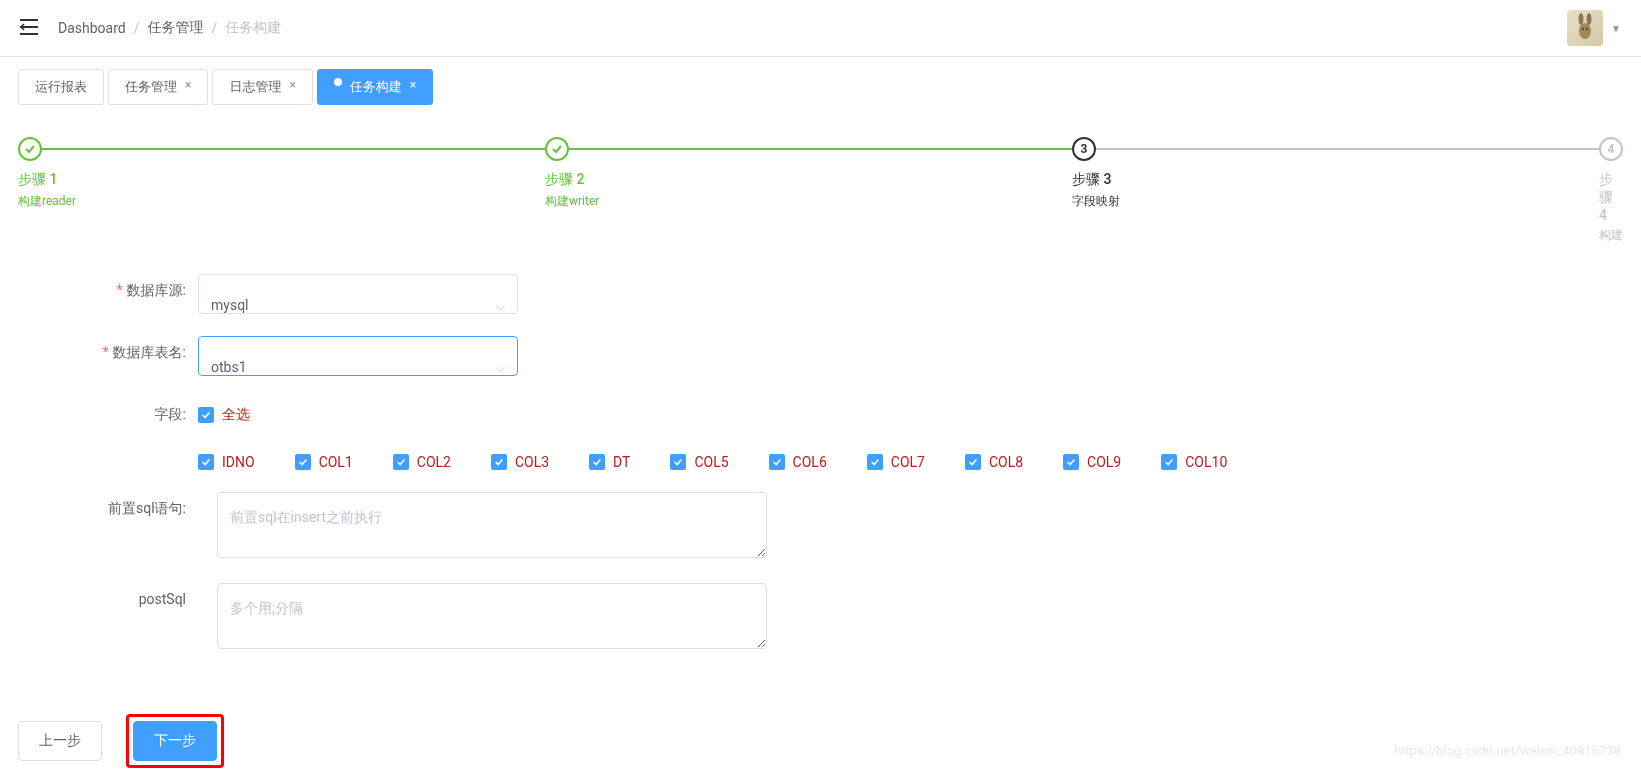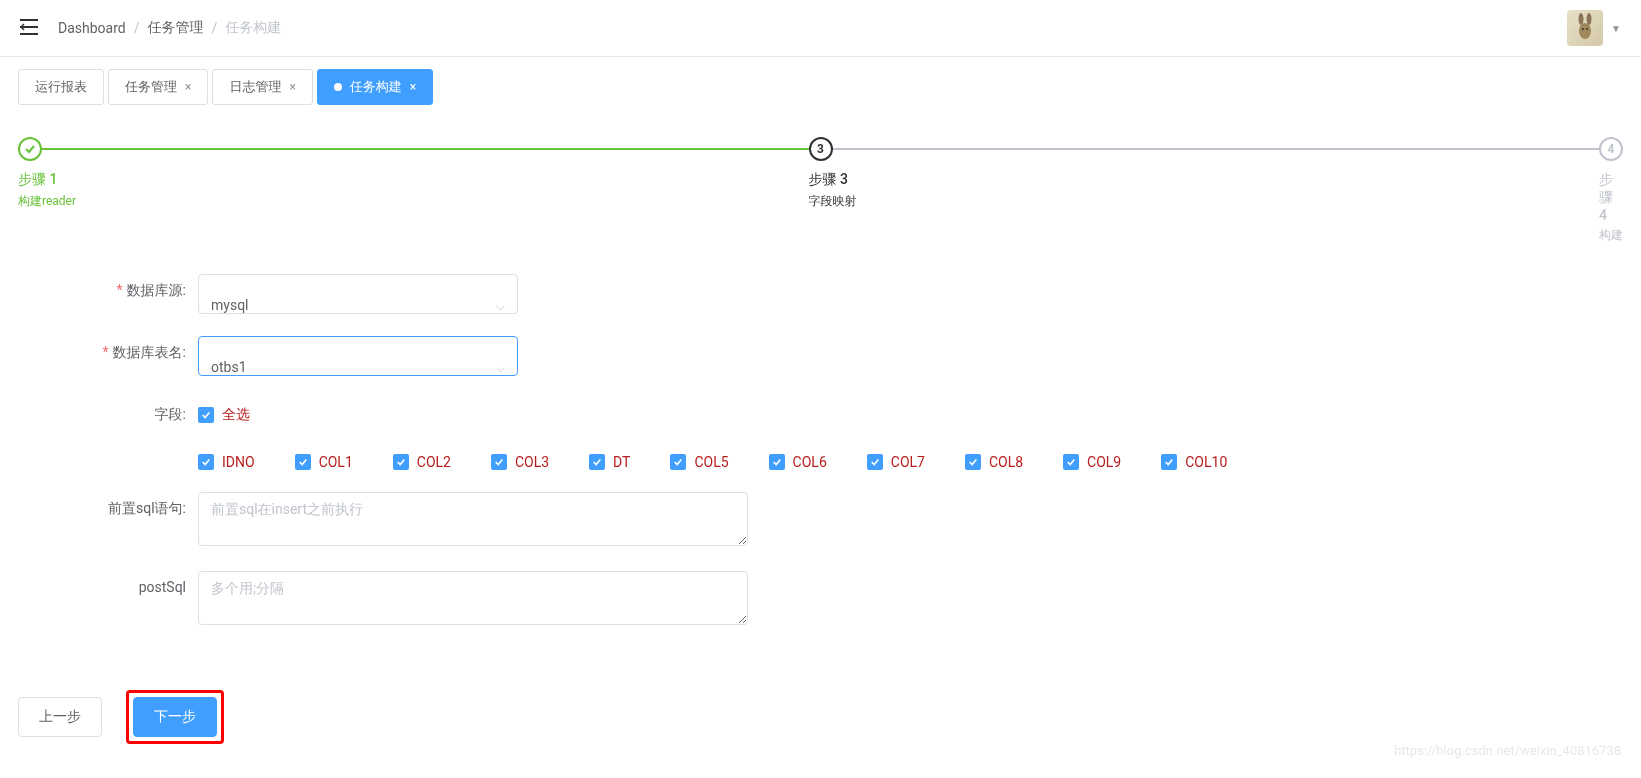--- a/index.html
+++ b/index.html
@@ -10,21 +10,21 @@
     .menu-icon { cursor: pointer; font-size: 18px; }
     .breadcrumb { display: flex; align-items: center; gap: 8px; color: #606266; }
     .breadcrumb-sep { color: #c0c4cc; }
     .breadcrumb-current { color: #c0c4cc; }
     .header-right { display: flex; align-items: center; gap: 8px; }
     .avatar { width: 36px; height: 36px; border-radius: 4px; background: linear-gradient(135deg, #e8e0c8, #d4c9a8); display: flex; align-items: center; justify-content: center; overflow: hidden; }
     .avatar svg { width: 24px; height: 30px; }
     .caret-down { font-size: 10px; color: #909399; cursor: pointer; }
     
     .tabs { display: flex; gap: 4px; padding: 12px 18px; }
-    .tab { display: flex; align-items: center; gap: 8px; padding: 8px 16px; border: 1px solid #dcdfe6; border-radius: 3px; cursor: pointer; background: #fff; font-size: 13px; color: #606266; }
+    .tab { display: flex; gap: 8px; padding: 8px 16px; border: 1px solid #dcdfe6; border-radius: 3px; cursor: pointer; background: #fff; font-size: 13px; color: #606266; }
     .tab.active { background: #409eff; color: #fff; border-color: #409eff; }
     .tab .dot { width: 8px; height: 8px; border-radius: 50%; background: currentColor; }
     .tab .close { font-size: 12px; color: #909399; }
     .tab.active .close { color: #fff; }
     
     .steps { display: flex; align-items: flex-start; padding: 20px 18px 10px; position: relative; }
     .step { flex: 1; position: relative; }
     .step:last-child { flex: 0; }
     .step-head { display: flex; align-items: center; }
     .step-icon { width: 24px; height: 24px; border-radius: 50%; border: 2px solid; display: flex; align-items: center; justify-content: center; font-size: 12px; font-weight: bold; background: #fff; z-index: 1; flex-shrink: 0; }
@@ -53,21 +53,21 @@
     .select-arrow { color: #c0c4cc; font-size: 12px; }
     
     .checkbox-group { display: flex; align-items: center; gap: 8px; padding-top: 8px; }
     .checkbox { width: 16px; height: 16px; border-radius: 2px; background: #409eff; display: flex; align-items: center; justify-content: center; cursor: pointer; }
     .checkbox svg { width: 10px; height: 10px; fill: #fff; }
     .checkbox-label { color: #b91c1c; cursor: pointer; }
     
     .columns { display: flex; flex-wrap: wrap; gap: 40px; margin-top: 30px; padding-left: 0; }
     .col-item { display: flex; align-items: center; gap: 8px; }
     
-    .textarea { width: 550px; min-height: 54px; border: 1px solid #dcdfe6; border-radius: 4px; padding: 8px 12px; resize: vertical; font-family: inherit; font-size: 14px; color: #3b82f6; }
+    .textarea { width: 550px; min-height: 54px; border: 1px solid #dcdfe6; border-radius: 4px; padding: 16px 12px; resize: vertical; font-family: inherit; font-size: 14px; color: #3b82f6; margin-left: 19px; }
     .textarea::placeholder { color: #c0c4cc; }
     
     .footer-buttons { display: flex; gap: 24px; padding: 20px 18px; align-items: center; }
     .btn { padding: 10px 20px; border-radius: 4px; cursor: pointer; font-size: 14px; border: 1px solid #dcdfe6; background: #fff; color: #606266; }
     .btn-primary { background: #409eff; color: #fff; border-color: #409eff; }
     .btn-highlight { border: 3px solid #ff0000; padding: 4px; border-radius: 4px; }
     
     .watermark { position: fixed; bottom: 20px; right: 20px; color: #e8e8e8; font-size: 13px; pointer-events: none; }
   </style>
 </head>
@@ -130,20 +130,34 @@
             <path d="M2 6l3 3 5-6" stroke="#67c23a" stroke-width="2" fill="none"></path>
           </svg>
         </div>
       <div class="step-line"></div>
     </div>
     <div class="step-body">
       <div class="step-title">步骤 1</div>
       <div class="step-desc">构建reader</div>
     </div>
   </div>
+  <div class="step done">
+    <div class="step-head">
+      <div class="step-icon">
+          <svg width="12" height="12" viewBox="0 0 12 12">
+            <path d="M2 6l3 3 5-6" stroke="#67c23a" stroke-width="2" fill="none"></path>
+          </svg>
+        </div>
+      <div class="step-line"></div>
+    </div>
+    <div class="step-body">
+      <div class="step-title">步骤 2</div>
+      <div class="step-desc">构建writer</div>
+    </div>
+  </div>
   <div class="step current">
     <div class="step-head">
       <div class="step-icon">3</div>
       <div class="step-line"></div>
     </div>
     <div class="step-body">
       <div class="step-title">步骤 3</div>
       <div class="step-desc">字段映射</div>
     </div>
   </div>

